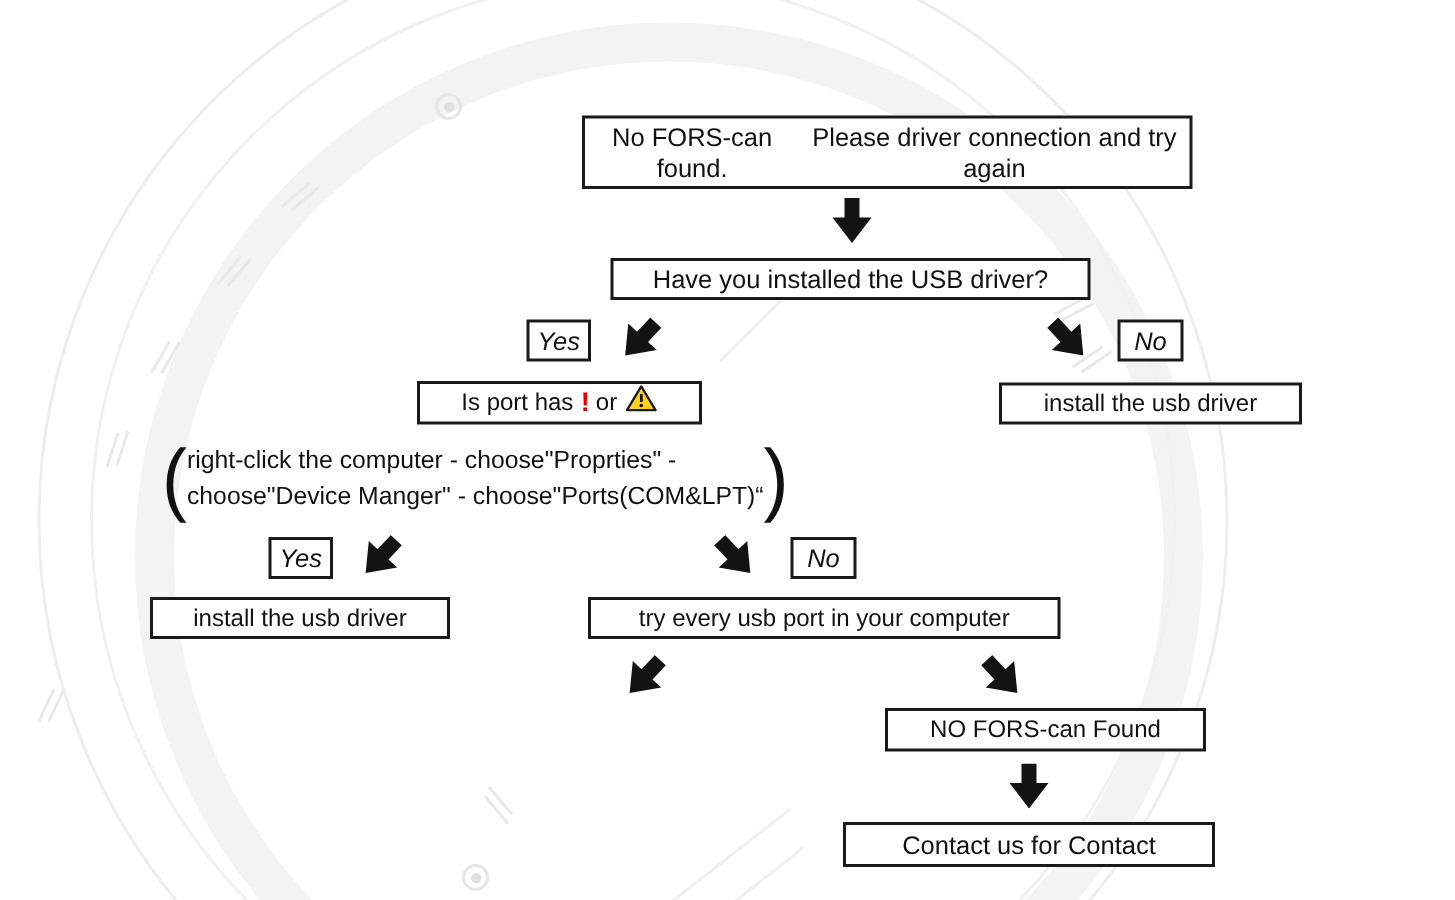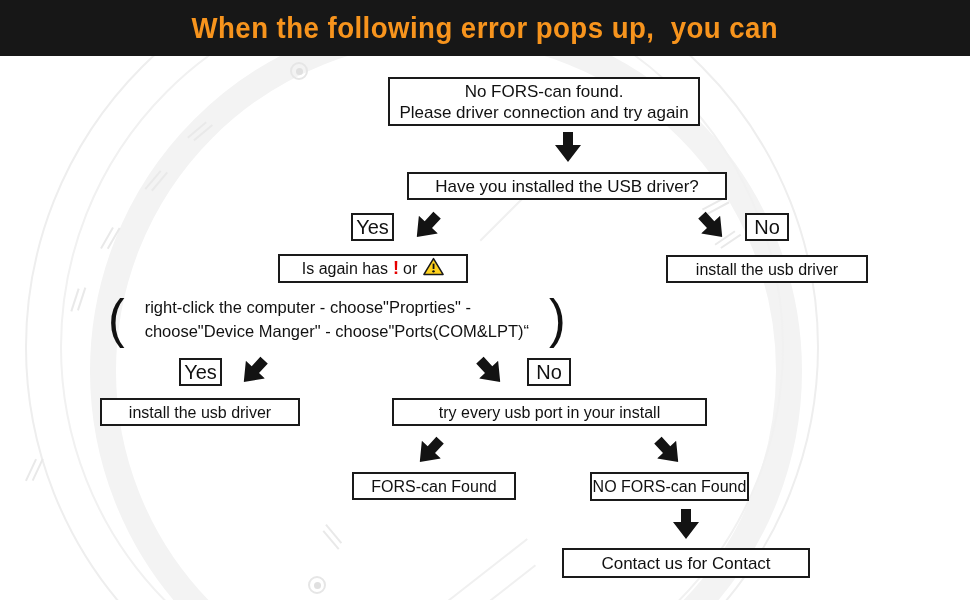--- a/index.html
+++ b/index.html
@@ -24,33 +24,33 @@
   .wm-line{height:2px;background:#f0f0f0;}
   .wm-target{border:2px solid #e6e6e6;border-radius:50%;width:14px;height:14px;display:flex;align-items:center;justify-content:center;}
   .wm-target::after{content:"";width:7px;height:7px;border-radius:50%;background:#e0e0e0;}
   
   .box{
     position:absolute;background:#fff;border:2px solid #1a1a1a;box-sizing:border-box;
     display:flex;align-items:center;justify-content:center;text-align:center;
     font-size:16px;line-height:21px;z-index:2;
   }
   .box.big{font-size:17px;}
-  .badge{font-size:20px;}
+  .badge{font-size:17px;font-style:italic;}
   
   .arrow{position:absolute;width:26px;height:30px;z-index:2;}
   .arrow svg{display:block;width:26px;height:30px;}
   .dl{transform:rotate(43deg);}
   .dr{transform:rotate(-43deg);}
   
   #hint{
     position:absolute;left:108px;top:287px;width:540px;height:64px;
     display:flex;align-items:center;z-index:2;
   }
   #hint .paren{font-size:50px;font-weight:400;line-height:58px;transform:scaleY(1.08);color:#111;}
-  #hint .hint-lines{margin:0 20px;text-align:left;font-size:16.5px;line-height:24px;white-space:pre;}
+  #hint .hint-lines{margin:0 0;text-align:left;font-size:16.5px;line-height:24px;white-space:pre;}
   
   .excl{color:#e60000;font-weight:bold;font-size:18px;margin:0 4px 0 5px;}
   .warn-tri{margin-left:6px;display:inline-block;vertical-align:middle;}
 </style>
 </head>
 <body>
 
 <div id="stage">
 
   <div>
@@ -65,25 +65,22 @@
     <div class="wm wm-tick" style="left:712px;top:192px;transform:rotate(62deg);"></div>
     <div class="wm wm-tick" style="left:724px;top:226px;transform:rotate(56deg);"></div>
     <div class="wm wm-tick" style="left:330px;top:528px;transform:rotate(-40deg);"></div>
     <div class="wm wm-line" style="left:420px;top:575px;width:120px;transform:rotate(-38deg);"></div>
     <div class="wm wm-line" style="left:455px;top:592px;width:90px;transform:rotate(-38deg);"></div>
     <div class="wm wm-line" style="left:470px;top:215px;width:70px;transform:rotate(-45deg);"></div>
     <div class="wm wm-target" style="left:290px;top:62px;"></div>
     <div class="wm wm-target" style="left:308px;top:576px;"></div>
   </div>
 
-  <div id="header">
-    <span class="title">When the following error pops up,  you can</span>
-  </div>
 
-  <div class="box big" style="left:388px;top:77px;width:312px;height:49px;flex-direction:column;">
+  <div class="box big" style="left:388px;top:77px;width:407px;height:49px;">
     <span>No FORS-can found.</span>
     <span>Please driver connection and try again</span>
   </div>
 
   <div class="arrow" style="left:555px;top:132px;">
     <svg viewBox="0 0 26 30">
         <path d="M8 0 H18 V13 H26 L13 30 L0 13 H8 Z" fill="#131313"></path>
       </svg>
   </div>
 
@@ -102,21 +99,21 @@
   <div class="arrow dr" style="left:699px;top:211px;">
     <svg viewBox="0 0 26 30">
         <path d="M8 0 H18 V13 H26 L13 30 L0 13 H8 Z" fill="#131313"></path>
       </svg>
   </div>
   <div class="box badge" style="left:745px;top:213px;width:44px;height:28px;">
     <span>No</span>
   </div>
 
   <div class="box" style="left:278px;top:254px;width:190px;height:29px;">
-    <span>Is again has</span>
+    <span>Is port has</span>
     <span class="excl">!</span>
     <span>or</span>
     <span class="warn-tri">
       <svg width="21" height="19" viewBox="0 0 22 19">
         <path d="M11 1.2 L21 17.8 H1 Z" fill="#ffd21e" stroke="#1a1a1a" stroke-width="1.6" stroke-linejoin="round"></path>
         <rect x="10.1" y="6.5" width="1.9" height="5.6" fill="#111"></rect>
         <circle cx="11" cy="14.6" r="1.25" fill="#111"></circle>
       </svg>
     </span>
   </div>
@@ -146,38 +143,35 @@
   </div>
   <div class="box badge" style="left:527px;top:358px;width:44px;height:28px;">
     <span>No</span>
   </div>
 
   <div class="box" style="left:100px;top:398px;width:200px;height:28px;">
     <span>install the usb driver</span>
   </div>
 
   <div class="box" style="left:392px;top:398px;width:315px;height:28px;">
-    <span>try every usb port in your install</span>
+    <span>try every usb port in your computer</span>
   </div>
 
   <div class="arrow dl" style="left:417px;top:436px;">
     <svg viewBox="0 0 26 30">
         <path d="M8 0 H18 V13 H26 L13 30 L0 13 H8 Z" fill="#131313"></path>
       </svg>
   </div>
   <div class="arrow dr" style="left:655px;top:436px;">
     <svg viewBox="0 0 26 30">
         <path d="M8 0 H18 V13 H26 L13 30 L0 13 H8 Z" fill="#131313"></path>
       </svg>
   </div>
 
-  <div class="box" style="left:352px;top:472px;width:164px;height:28px;">
-    <span>FORS-can Found</span>
-  </div>
-  <div class="box" style="left:590px;top:472px;width:159px;height:29px;align-items:center;">
+  <div class="box" style="left:590px;top:472px;width:214px;height:29px;align-items:center;">
     <span>NO FORS-can Found</span>
   </div>
 
   <div class="arrow" style="left:673px;top:509px;">
     <svg viewBox="0 0 26 30">
         <path d="M8 0 H18 V13 H26 L13 30 L0 13 H8 Z" fill="#131313"></path>
       </svg>
   </div>
 
   <div class="box big" style="left:562px;top:548px;width:248px;height:30px;">

